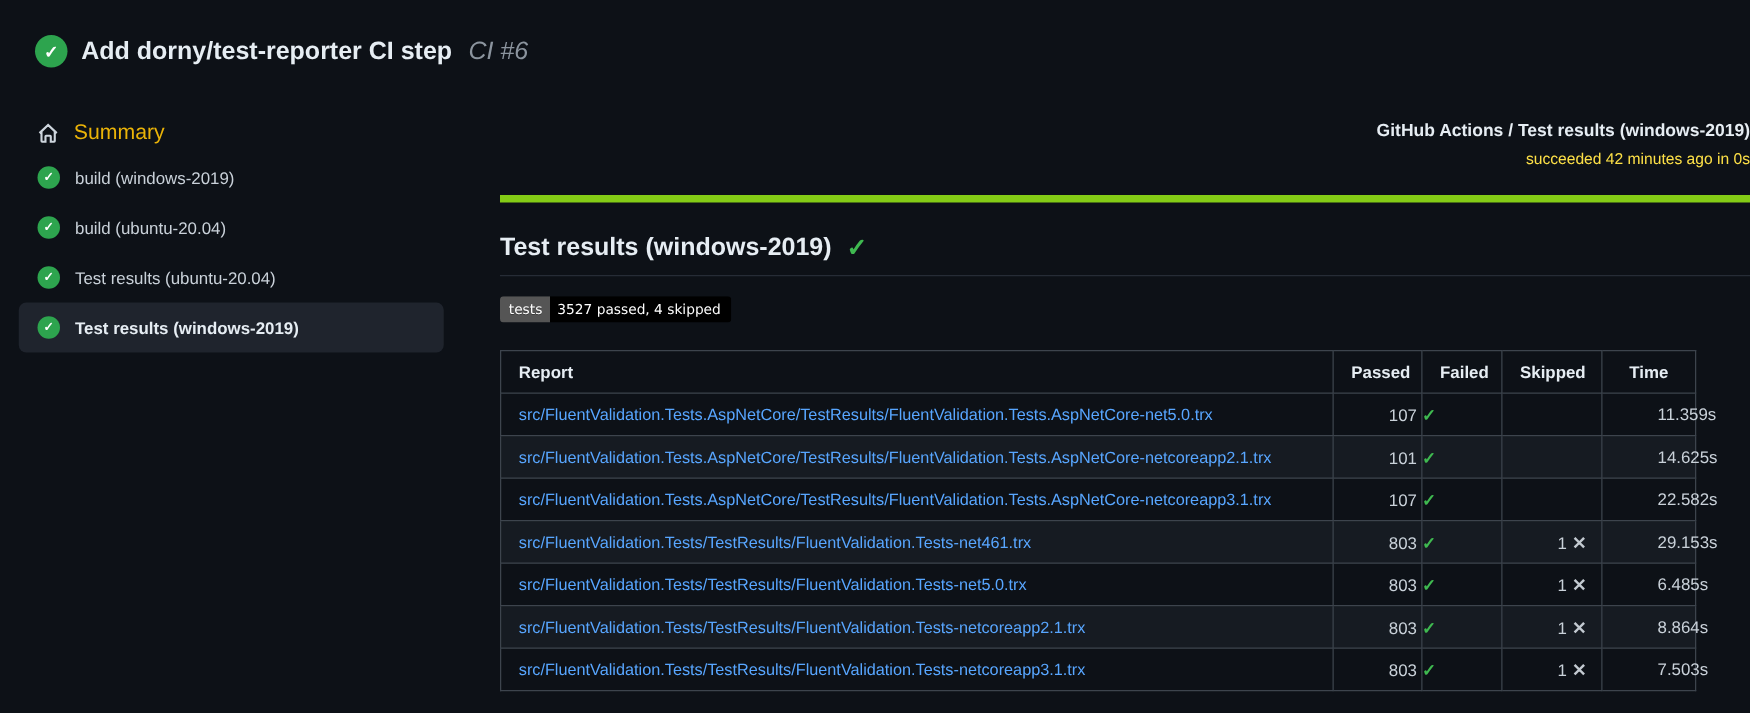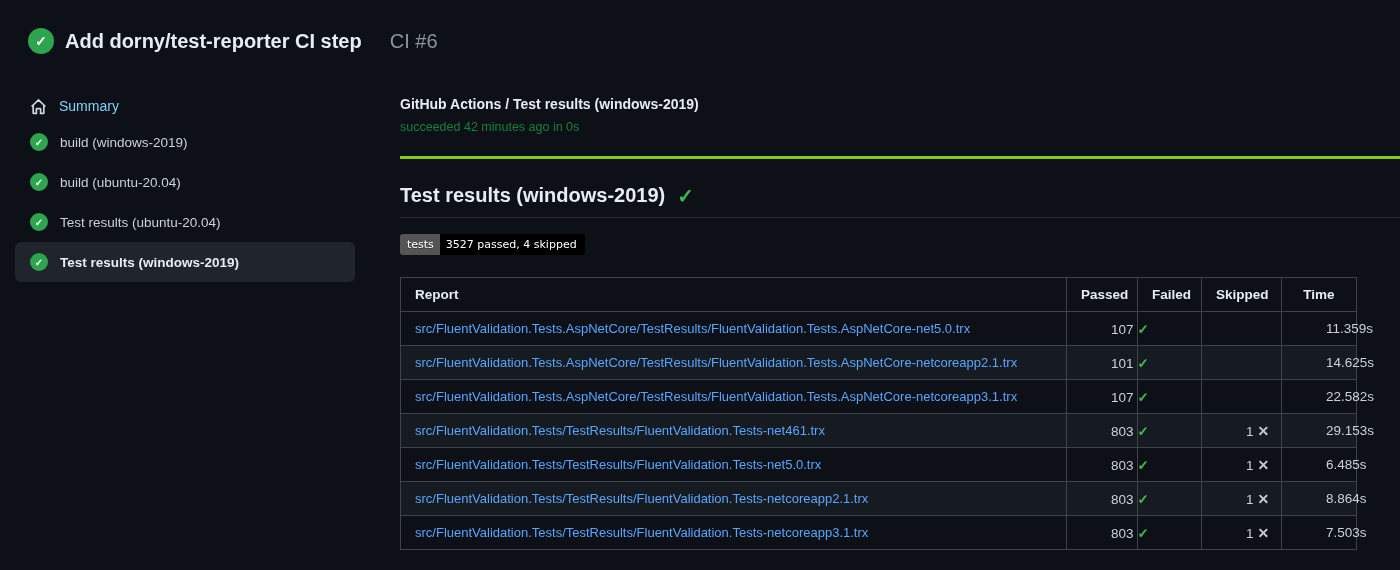--- a/index.html
+++ b/index.html
@@ -16,29 +16,29 @@
     position: absolute; top: 28px; left: 28px;
     display: flex; align-items: center; gap: 11px;
   }
   .status-circle {
     width: 26px; height: 26px; border-radius: 50%;
     background: #2da44e; color: #ffffff;
     display: inline-flex; align-items: center; justify-content: center;
     font-size: 14px; font-weight: bold; flex: 0 0 auto;
   }
   .run-head .title { font-size: 20px; font-weight: bold; color: #e6edf3; }
-  .run-head .run-number { font-size: 20px; color: #8b949e; margin-left: 17px; }
+  .run-head .run-number { font-size: 20px; color: #8b949e; margin-left: 2px; font-style: italic; }
 
   
   .sidebar { position: absolute; top: 90px; left: 15px; width: 340px; }
   .summary-item {
     display: flex; align-items: center; gap: 12px;
     padding: 6px 0 6px 15px; height: 32px; cursor: pointer;
   }
-  .summary-item .label { font-size: 14px; color: #7dd3fc; }
+  .summary-item .label { font-size: 17px; color: #eab308; }
   .home-icon { width: 17px; height: 17px; display: inline-flex; flex: 0 0 auto; }
   .home-icon svg { width: 17px; height: 17px; stroke: #cdd5dd; fill: none; stroke-width: 1.6; }
   .jobs-label {
     font-size: 12px; color: #8b949e;
     margin: 22px 0 12px 15px;
   }
   .job-item {
     display: flex; align-items: center; gap: 12px;
     height: 40px; padding-left: 15px; border-radius: 6px;
     font-size: 13.5px; color: #c9d1d9; cursor: pointer;
@@ -46,23 +46,23 @@
   .job-item.selected { background: #1f242d; color: #e6edf3; font-weight: bold; }
   .job-check {
     width: 18px; height: 18px; border-radius: 50%;
     background: #2da44e; color: #ffffff;
     display: inline-flex; align-items: center; justify-content: center;
     font-size: 10px; font-weight: bold; flex: 0 0 auto;
   }
 
   
   .main { position: absolute; left: 400px; top: 96px; right: 0; }
-  .run-info { padding-bottom: 22px; border-bottom: 3px solid #84cc16; }
+  .run-info { padding-bottom: 22px; border-bottom: 6px solid #84cc16; text-align: right; }
   .run-info .run-title { font-size: 14px; font-weight: bold; color: #e6edf3; }
-  .run-info .run-status { font-size: 12.5px; color: #15803d; margin-top: 8px; }
+  .run-info .run-status { font-size: 12.5px; color: #fde047; margin-top: 8px; }
 
   .section-heading {
     margin-top: 25px; padding-bottom: 10px;
     border-bottom: 1px solid #262c36;
     display: flex; align-items: center; gap: 12px;
   }
   .section-heading .text { font-size: 20px; font-weight: bold; color: #e6edf3; }
   .heading-check { color: #3fb950; font-size: 20px; font-weight: bold; line-height: 1; }
 
   

